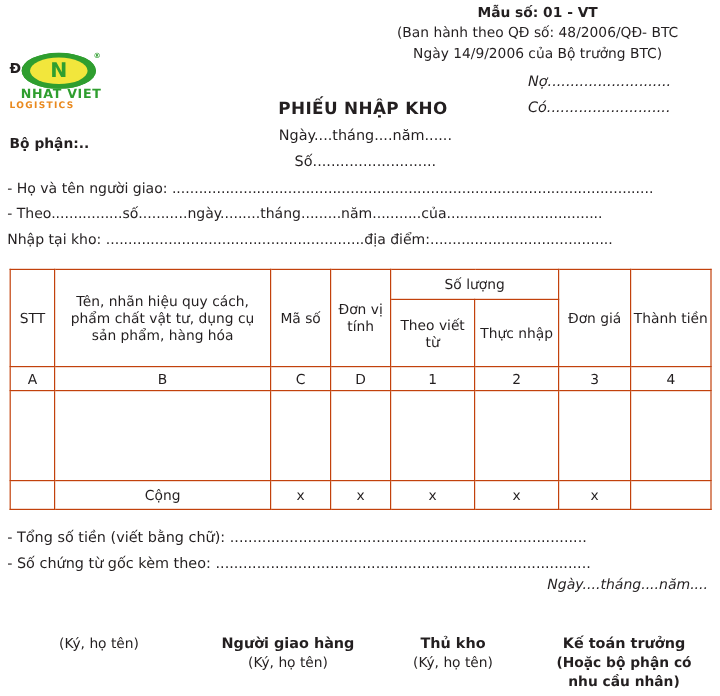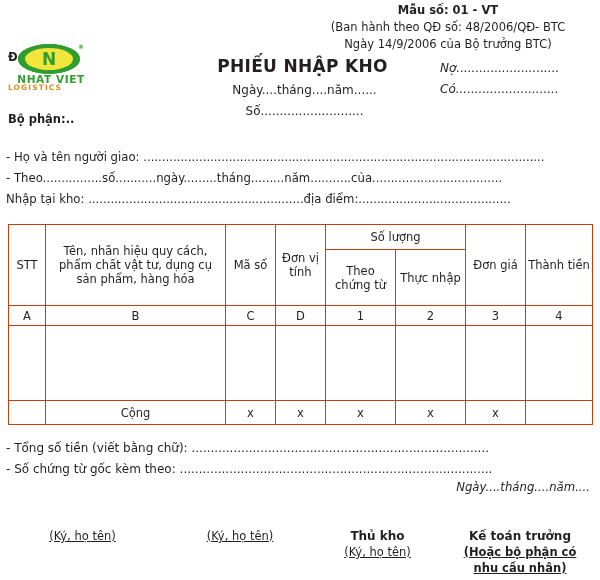--- a/index.html
+++ b/index.html
@@ -100,24 +100,25 @@
   #header-right .hr-line {
     font-size: 11.5px;
     line-height: 17px;
     white-space: nowrap;
   }
   #header-right .hr-line.strong { font-weight: bold; }
 
   
   #title-block { left: 185px; top: 56px; width: 235px; }
   #doc-title {
-    font-size: 17px;
+    font-size: 14px;
     font-weight: bold;
     text-align: center;
     letter-spacing: 0.3px;
+    margin-top: 27px;
   }
   #title-date {
     margin-top: 7px;
     font-size: 12px;
     text-align: center;
     padding-left: 4px;
   }
   #title-no {
     margin-top: 7px;
     font-size: 12px;
@@ -210,21 +211,20 @@
   .sig-title {
     font-size: 12px;
     font-weight: bold;
     line-height: 16px;
     white-space: nowrap;
   }
   .sig-sub {
     font-size: 11.5px;
     line-height: 16px;
     white-space: nowrap;
-    text-decoration: underline;
   }
   .sig-sub.bold { font-weight: bold; }
 </style>
 </head>
 <body>
 
 <div class="abs" id="header-left">
   <div class="hl-line">Đơn vi:....</div>
   <div class="hl-line">Bộ phận:..</div>
 </div>
@@ -276,21 +276,21 @@
     <tr>
       <td rowspan="2" class="hdr-tall">STT</td>
       <td rowspan="2" class="hdr-tall">Tên, nhãn hiệu quy cách, phẩm chất vật tư, dụng cụ sản phẩm, hàng hóa</td>
       <td rowspan="2" class="hdr-tall">Mã số</td>
       <td rowspan="2" class="hdr-tall">Đơn vị tính</td>
       <td colspan="2" class="qty-group-label">Số lượng</td>
       <td rowspan="2" class="hdr-tall">Đơn giá</td>
       <td rowspan="2" class="hdr-tall">Thành tiền</td>
     </tr>
     <tr>
-      <td>Theo chứng từ</td>
+      <td>Theo viết từ</td>
       <td>Thực nhập</td>
     </tr>
   </thead>
   <tbody>
     <tr class="row-letters">
       <td>A</td>
       <td>B</td>
       <td>C</td>
       <td>D</td>
       <td>1</td>
@@ -325,20 +325,21 @@
   <div class="footer-line">- Tổng số tiền (viết bằng chữ): ..............................................................................</div>
   <div class="footer-line">- Số chứng từ gốc kèm theo: ..................................................................................</div>
   <div id="footer-date">Ngày....tháng....năm....</div>
 </div>
 
 <div id="signatures">
   <div class="sig-col c1">
     <div class="sig-sub">(Ký, họ tên)</div>
   </div>
   <div class="sig-col c2">
+    <div class="sig-title">Người giao hàng</div>
     <div class="sig-sub">(Ký, họ tên)</div>
   </div>
   <div class="sig-col c3">
     <div class="sig-title">Thủ kho</div>
     <div class="sig-sub">(Ký, họ tên)</div>
   </div>
   <div class="sig-col c4">
     <div class="sig-title">Kế toán trưởng</div>
     <div class="sig-sub bold">(Hoặc bộ phận có</div>
     <div class="sig-sub bold">nhu cầu nhân)</div>

